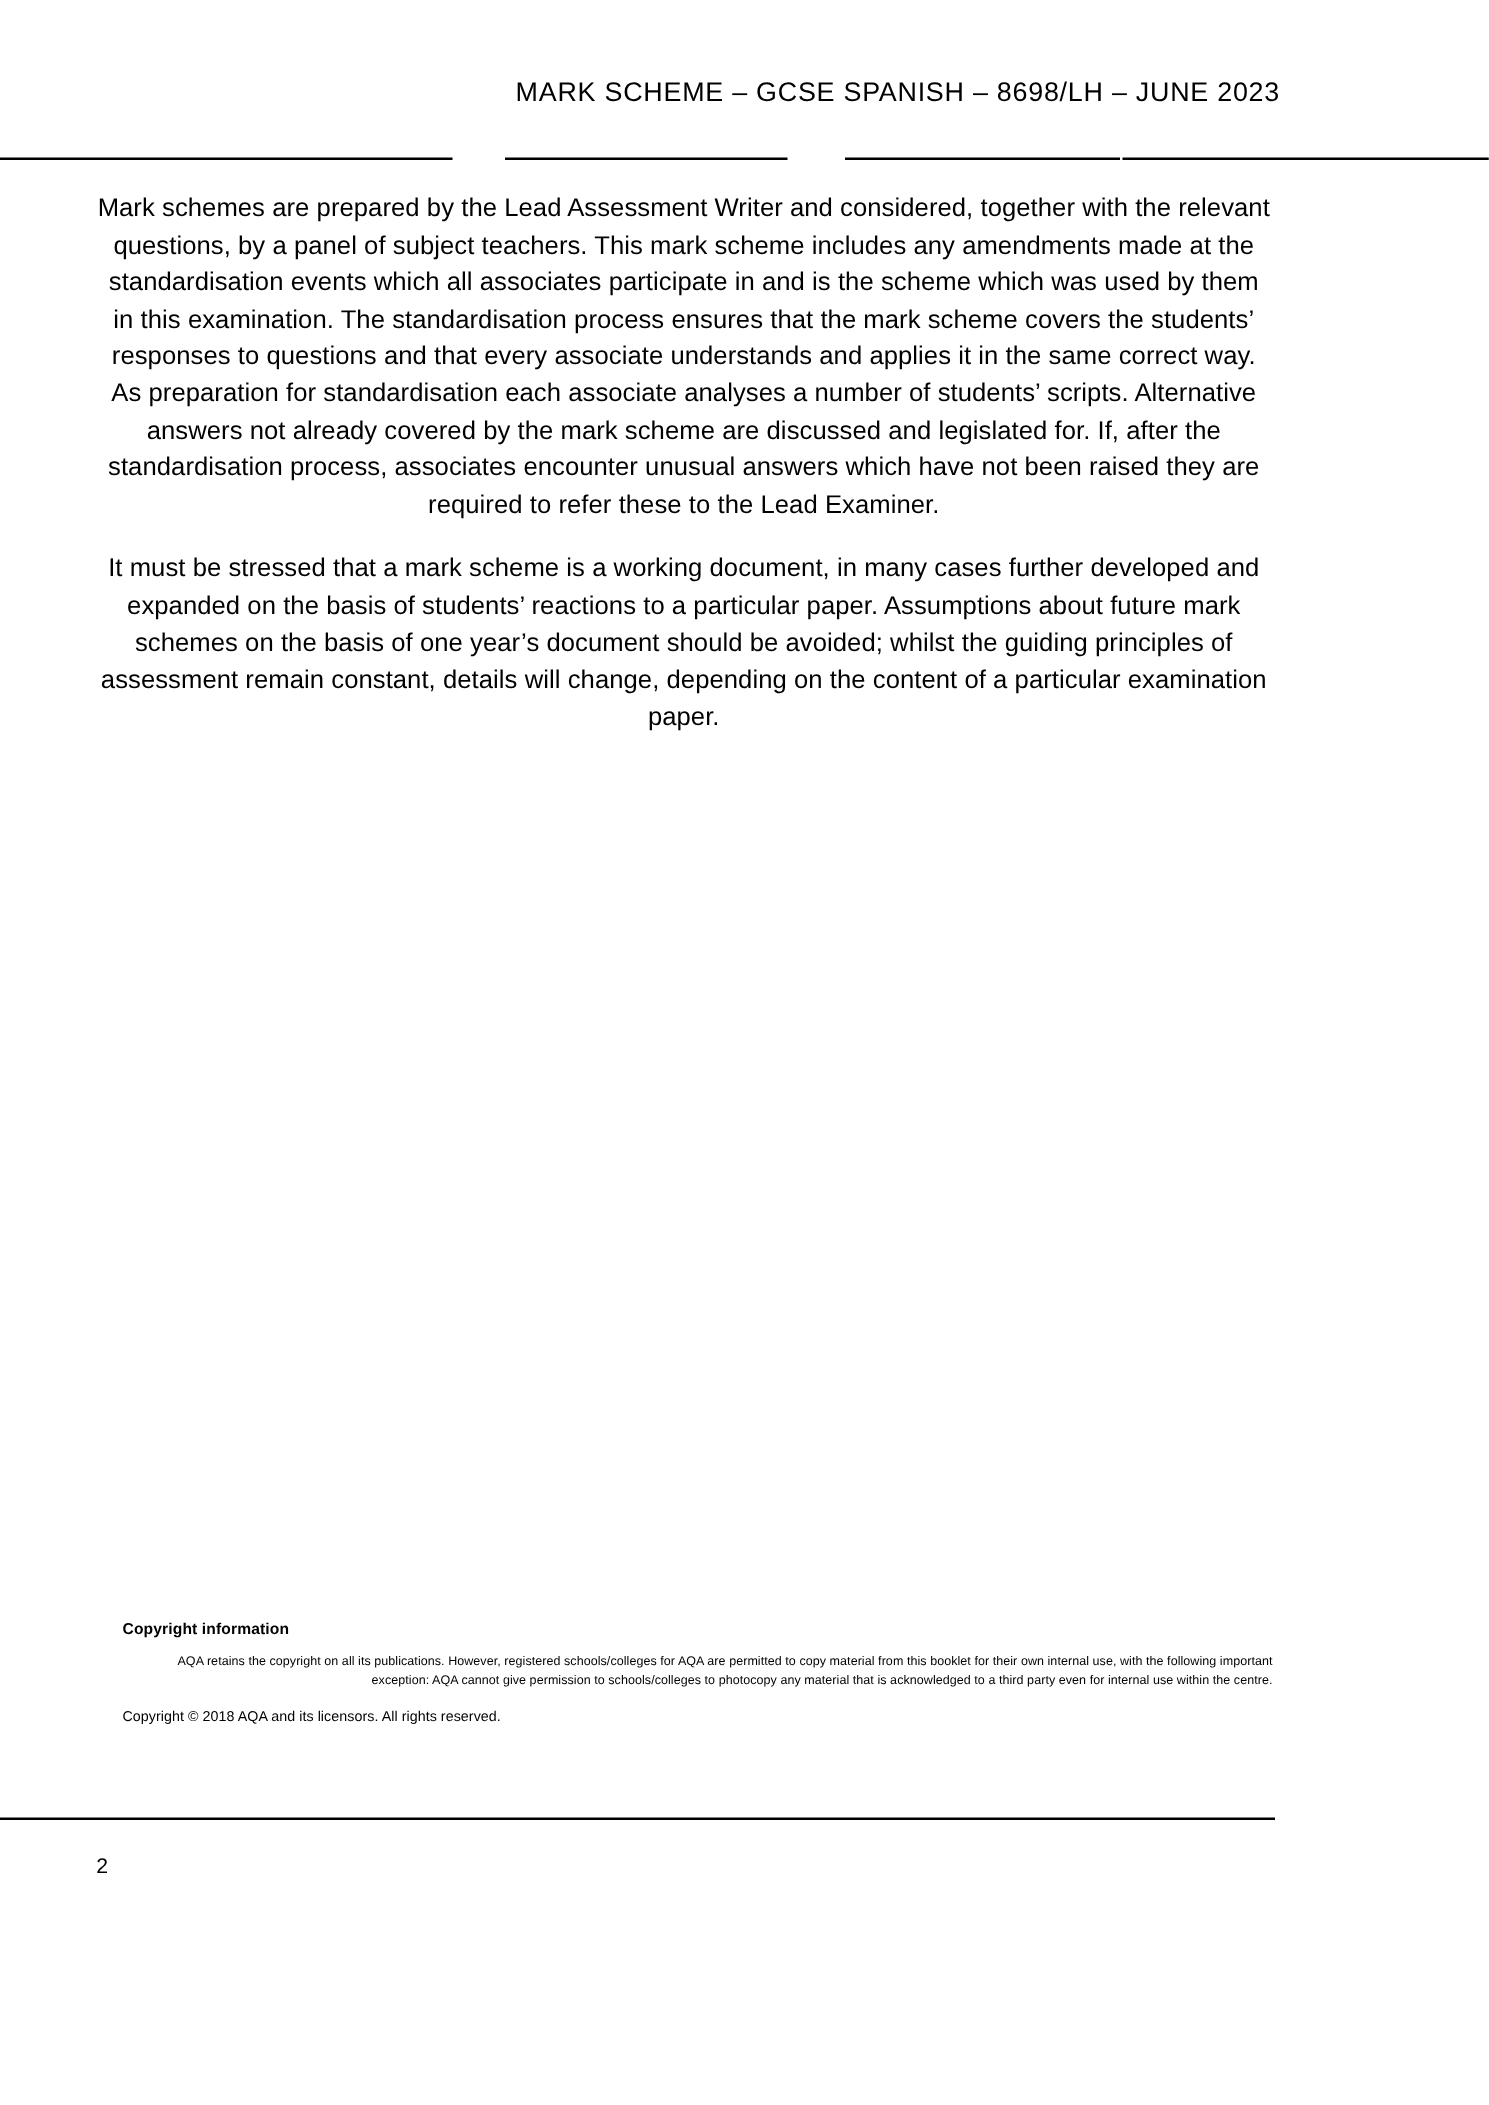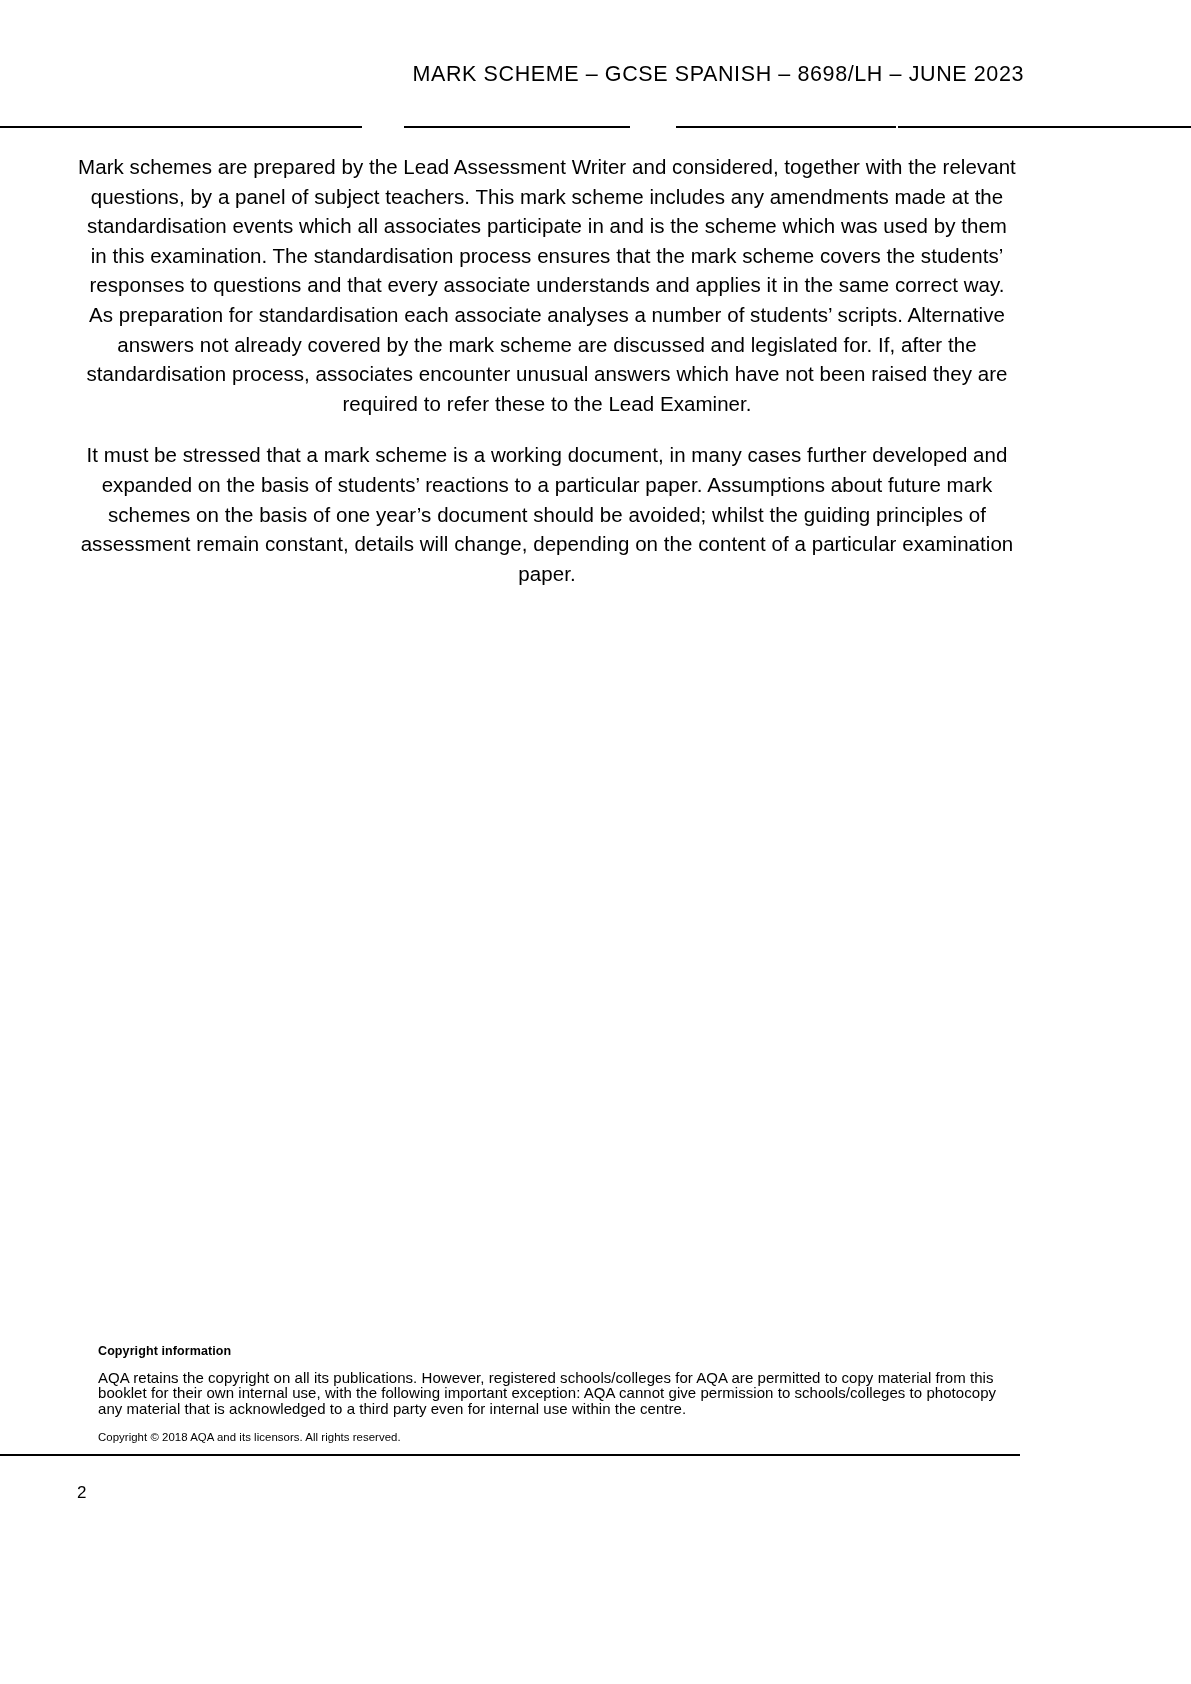--- a/index.html
+++ b/index.html
@@ -70,34 +70,35 @@
     letter-spacing: 0.05px;
   }
   .para.spaced-top {
     margin-top: 36px;
   }
 
   
   .copyright {
     position: absolute;
     left: 98px;
-    top: 1344px;
+    top: 1296px;
     width: 920px;
   }
   .copyright-title {
     font-size: 12.5px;
     font-weight: bold;
     margin: 0 0 12px 0;
     letter-spacing: 0.1px;
   }
   .copyright-body {
-    font-size: 15px;
+    font-size: 10px;
     line-height: 15.3px;
     margin: 0 0 14px 0;
     letter-spacing: 0.05px;
+    text-align: right;
   }
   .copyright-line {
     font-size: 11.4px;
     line-height: 15.3px;
     margin: 0;
     letter-spacing: 0.05px;
   }
 
   
   .footer-rule {

